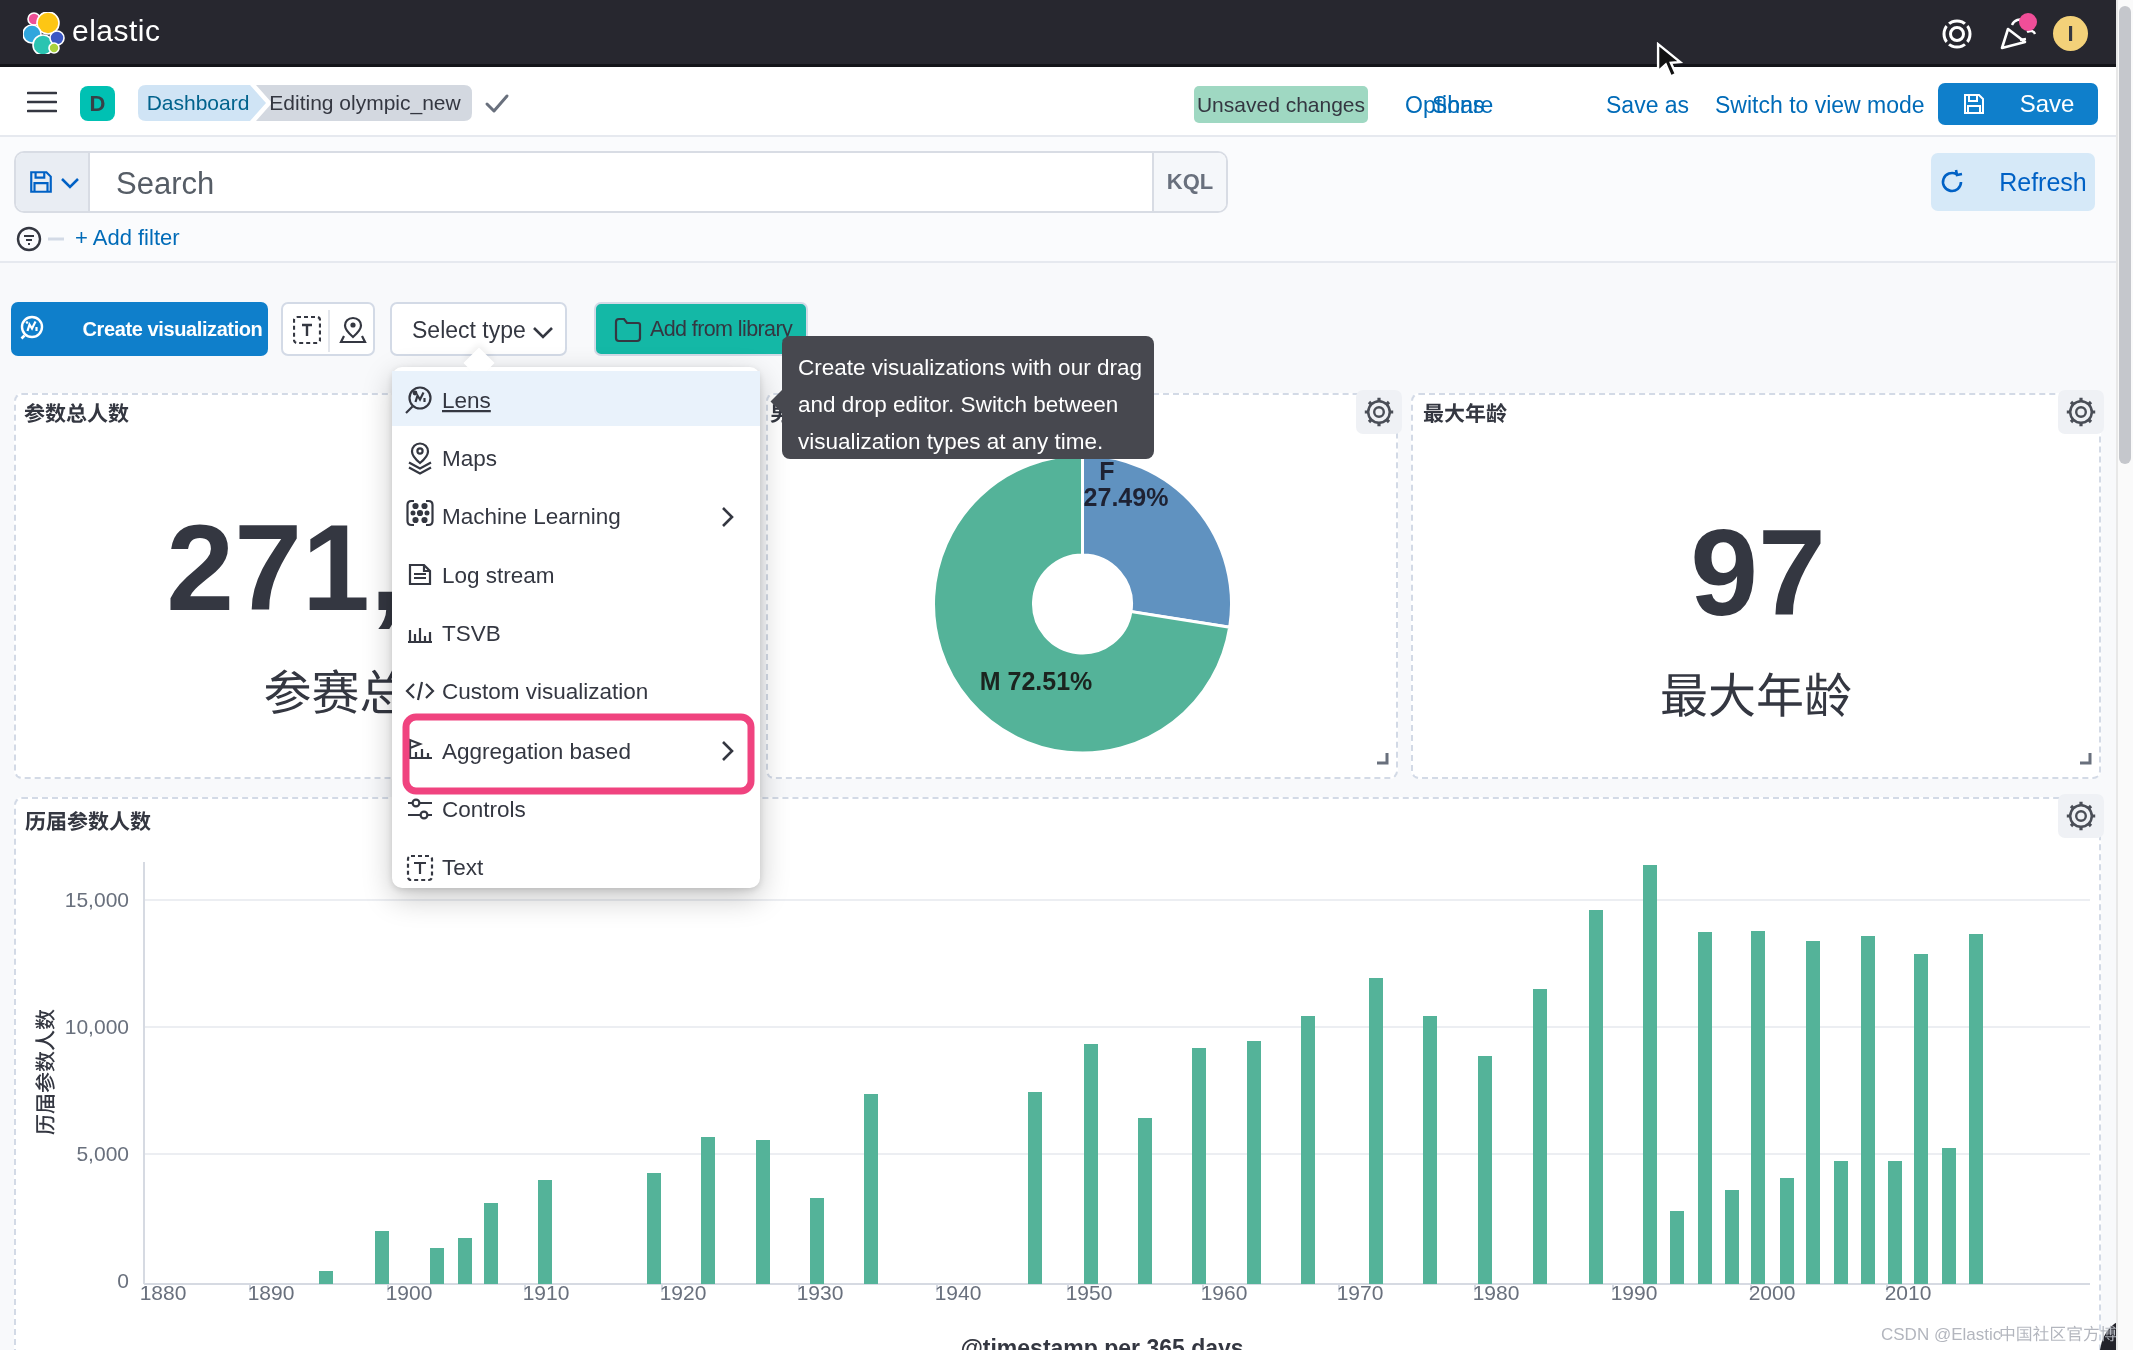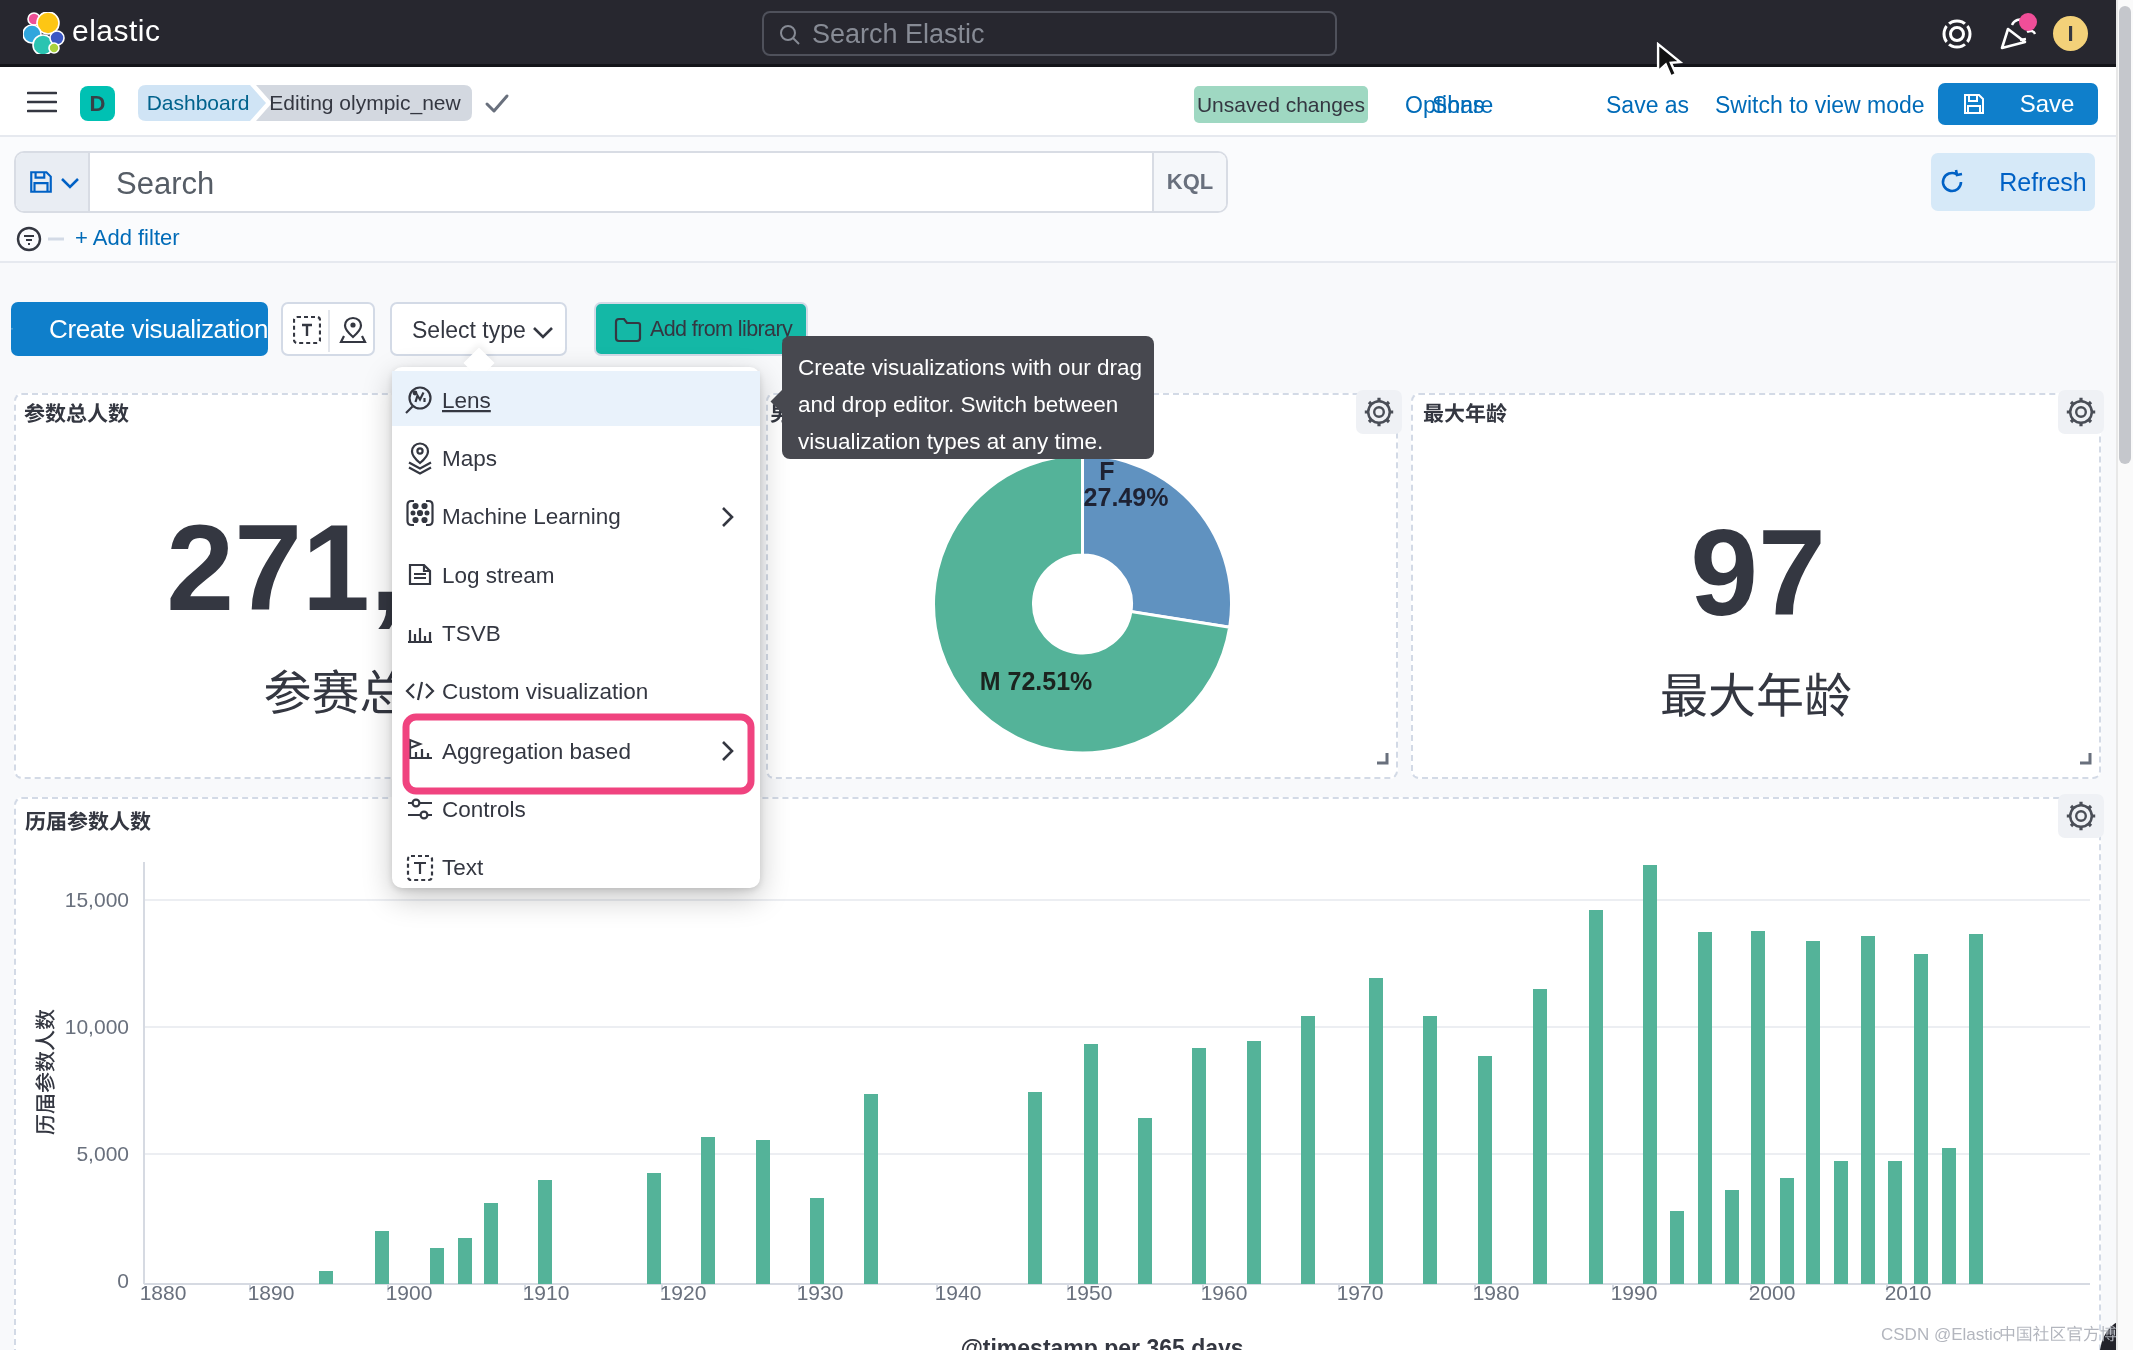--- a/index.html
+++ b/index.html
@@ -25,27 +25,20 @@
 <div id="header">
   <svg class="abs" style="left:23px;top:12px" width="42" height="42" viewBox="0 0 42 42">
     <circle cx="11" cy="7" r="6" fill="#ef5096" stroke="#ffffff" stroke-width="1.6"></circle>
     <circle cx="25" cy="11" r="11" fill="#fdc614" stroke="#ffffff" stroke-width="1.6"></circle>
     <circle cx="9" cy="22" r="9" fill="#30a6dd" stroke="#ffffff" stroke-width="1.6"></circle>
     <circle cx="20" cy="33" r="10" fill="#2bc4b1" stroke="#ffffff" stroke-width="1.6"></circle>
     <circle cx="34" cy="26" r="7" fill="#3c58c4" stroke="#ffffff" stroke-width="1.6"></circle>
     <circle cx="31" cy="36" r="5" fill="#aad23e" stroke="#ffffff" stroke-width="1.6"></circle>
   </svg>
   <div class="abs" style="left:72px;top:14px;font-size:30px;color:#fff;letter-spacing:0.5px">elastic</div>
-  <div id="hsearch">
-    <svg class="abs" style="left:14px;top:10px" width="24" height="24" viewBox="0 0 24 24">
-      <circle cx="10" cy="10" r="7" fill="none" stroke="#878b95" stroke-width="2"></circle>
-      <path d="M15 15 L21 21" stroke="#878b95" stroke-width="2"></path>
-    </svg>
-    <span style="margin-left:48px">Search Elastic</span>
-  </div>
   <svg class="abs" style="left:1938px;top:15px" width="38" height="38" viewBox="0 0 38 38">
     <circle cx="19" cy="19" r="13" fill="none" stroke="#fff" stroke-width="3"></circle>
     <circle cx="19" cy="19" r="6.5" fill="none" stroke="#fff" stroke-width="3"></circle>
     <g stroke="#27272f" stroke-width="3.4">
       <path d="M19 2 V10 M19 28 V36 M2 19 H10 M28 19 H36" transform="rotate(45 19 19)"></path>
     </g>
   </svg>
   <svg class="abs" style="left:1995px;top:12px" width="44" height="44" viewBox="0 0 44 44">
     <path d="M7 36 L13 17 L30 30 Z M13 17 L30 30" fill="none" stroke="#fff" stroke-width="2.6" stroke-linejoin="round"></path>
     <path d="M17 13 C19 8 25 6 29 9 M32 20 C36 18 39 19 40 22 M25 28 L31 27" fill="none" stroke="#fff" stroke-width="2.4"></path>
@@ -115,21 +108,21 @@
 
 <div id="main"></div>
 
 <div class="btn" style="left:11px;top:302px;width:257px;height:54px;background:#0f7fcb">
   <svg width="30" height="30" viewBox="0 0 30 30" style="margin-right:12px">
     <circle cx="15" cy="13" r="10" fill="none" stroke="#fff" stroke-width="2.4"></circle>
     <path d="M10.5 17 L12.5 10.5 L15 14.5 L18.5 7.5 M19.5 17 L19.5 13" fill="none" stroke="#fff" stroke-width="2.2"></path>
     <circle cx="10" cy="8.5" r="1.3" fill="#fff"></circle>
     <path d="M7.5 21.5 L4.5 24.5" stroke="#fff" stroke-width="2.6"></path>
   </svg>
-  <span style="color:#fff;font-size:26px;font-weight:400;letter-spacing:-0.4px">Create visualization</span>
+  <span style="color:#fff;font-size:20px;font-weight:700;letter-spacing:-0.4px">Create visualization</span>
 </div>
 <div class="abs" style="left:281px;top:302px;width:94px;height:54px;background:#fff;border:2px solid #d3dae6;border-radius:7px">
   <svg class="abs" style="left:10px;top:12px" width="28" height="28" viewBox="0 0 28 28">
     <g stroke="#343741" stroke-width="2.2" fill="none" stroke-dasharray="4 3">
       <rect x="1" y="1" width="26" height="26" rx="3"></rect>
     </g>
     <path d="M9 9 H19 M14 9 V20" stroke="#343741" stroke-width="2.4"></path>
   </svg>
   <div class="abs" style="left:45px;top:6px;width:2px;height:42px;background:#e3e6ec"></div>
   <svg class="abs" style="left:56px;top:12px" width="28" height="28" viewBox="0 0 28 28">

